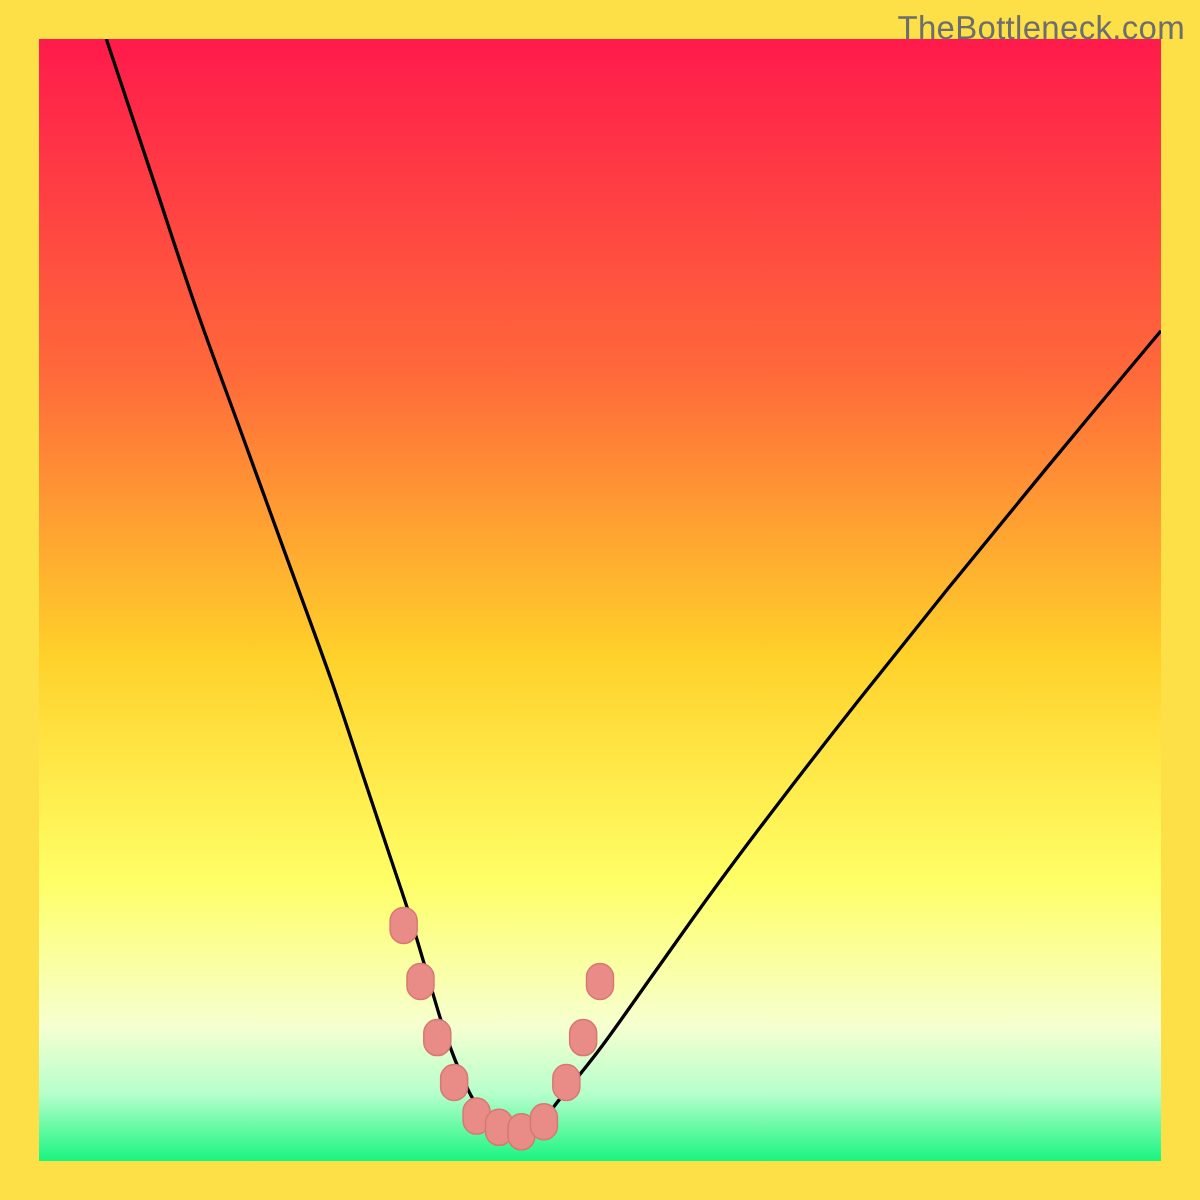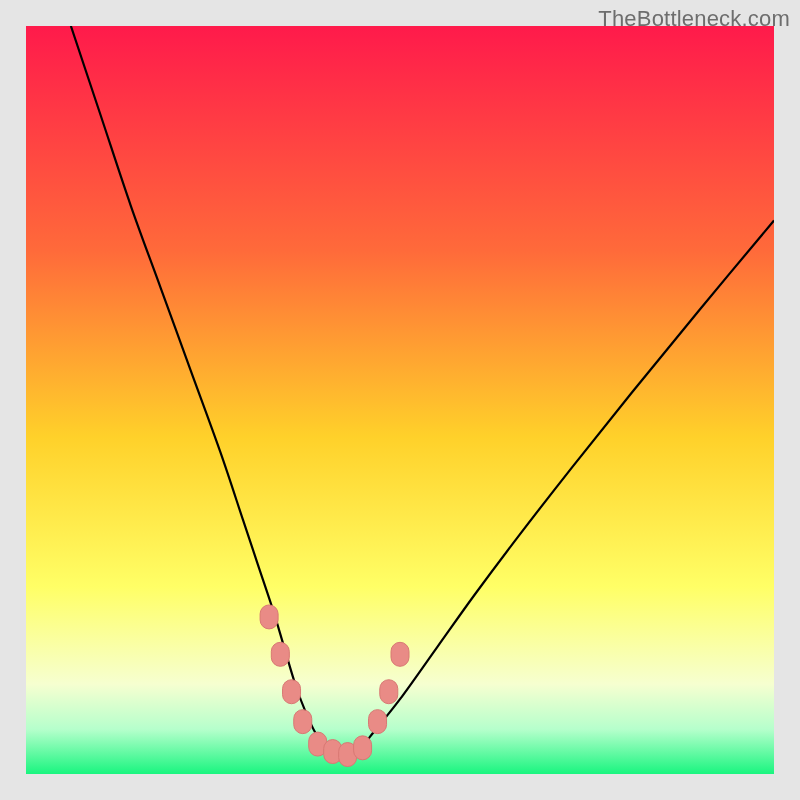--- a/index.html
+++ b/index.html
@@ -8,21 +8,21 @@
     width: 800px;
     height: 800px;
     overflow: hidden;
     background: #000;
     font-family: Arial, Helvetica, sans-serif;
   }
   .frame {
     position: absolute;
     left: 0; top: 0;
     width: 800px; height: 800px;
-    background: #e5e5e5;
+    background: #fde047;
   }
   .plot {
     position: absolute;
     left: 26px;
     top: 26px;
     width: 748px;
     height: 748px;
     overflow: hidden;
   }
   .watermark {

